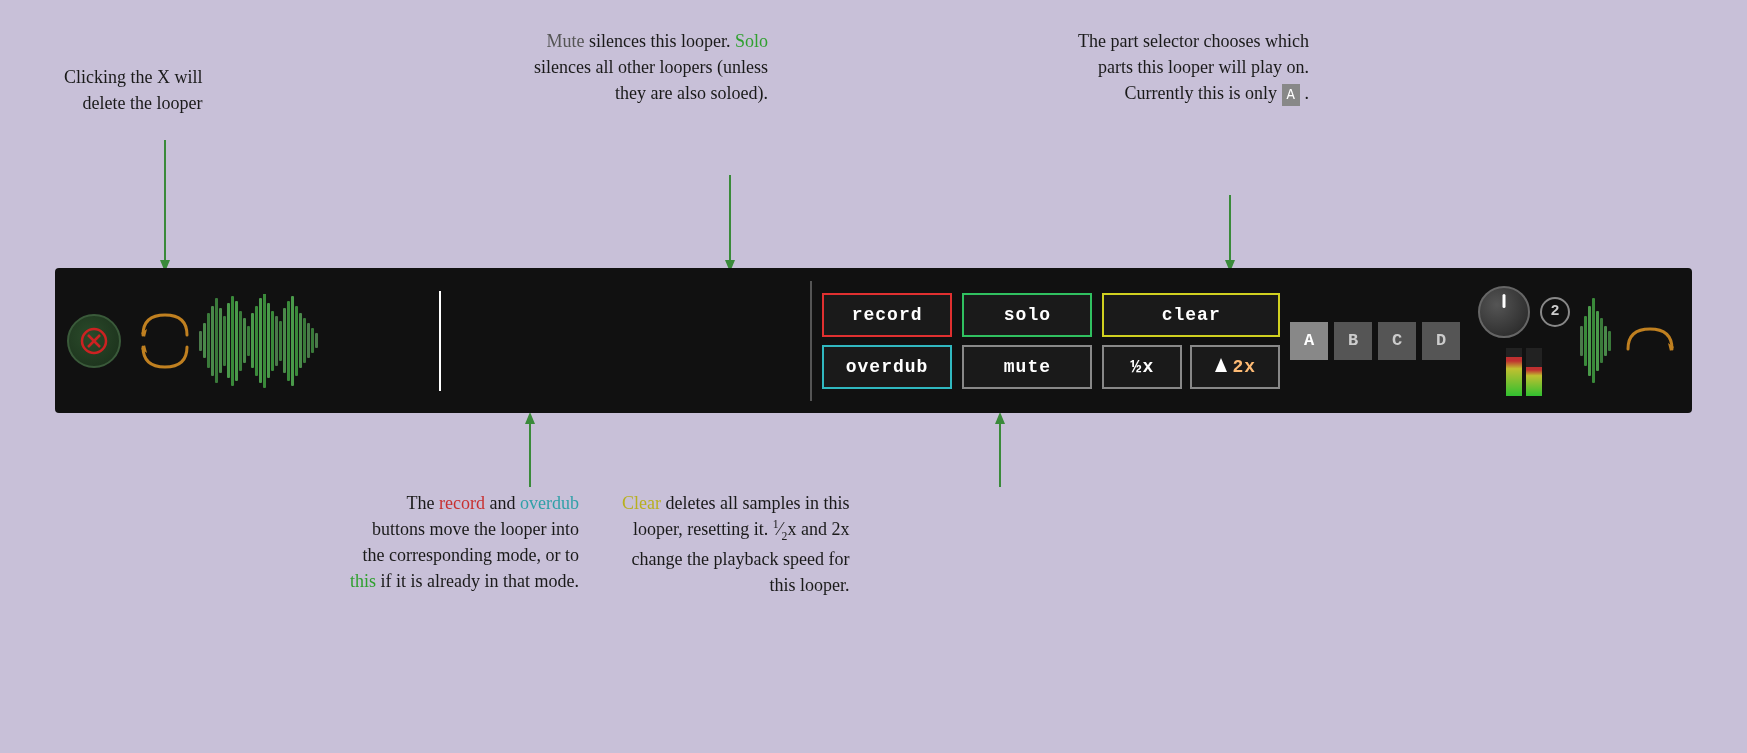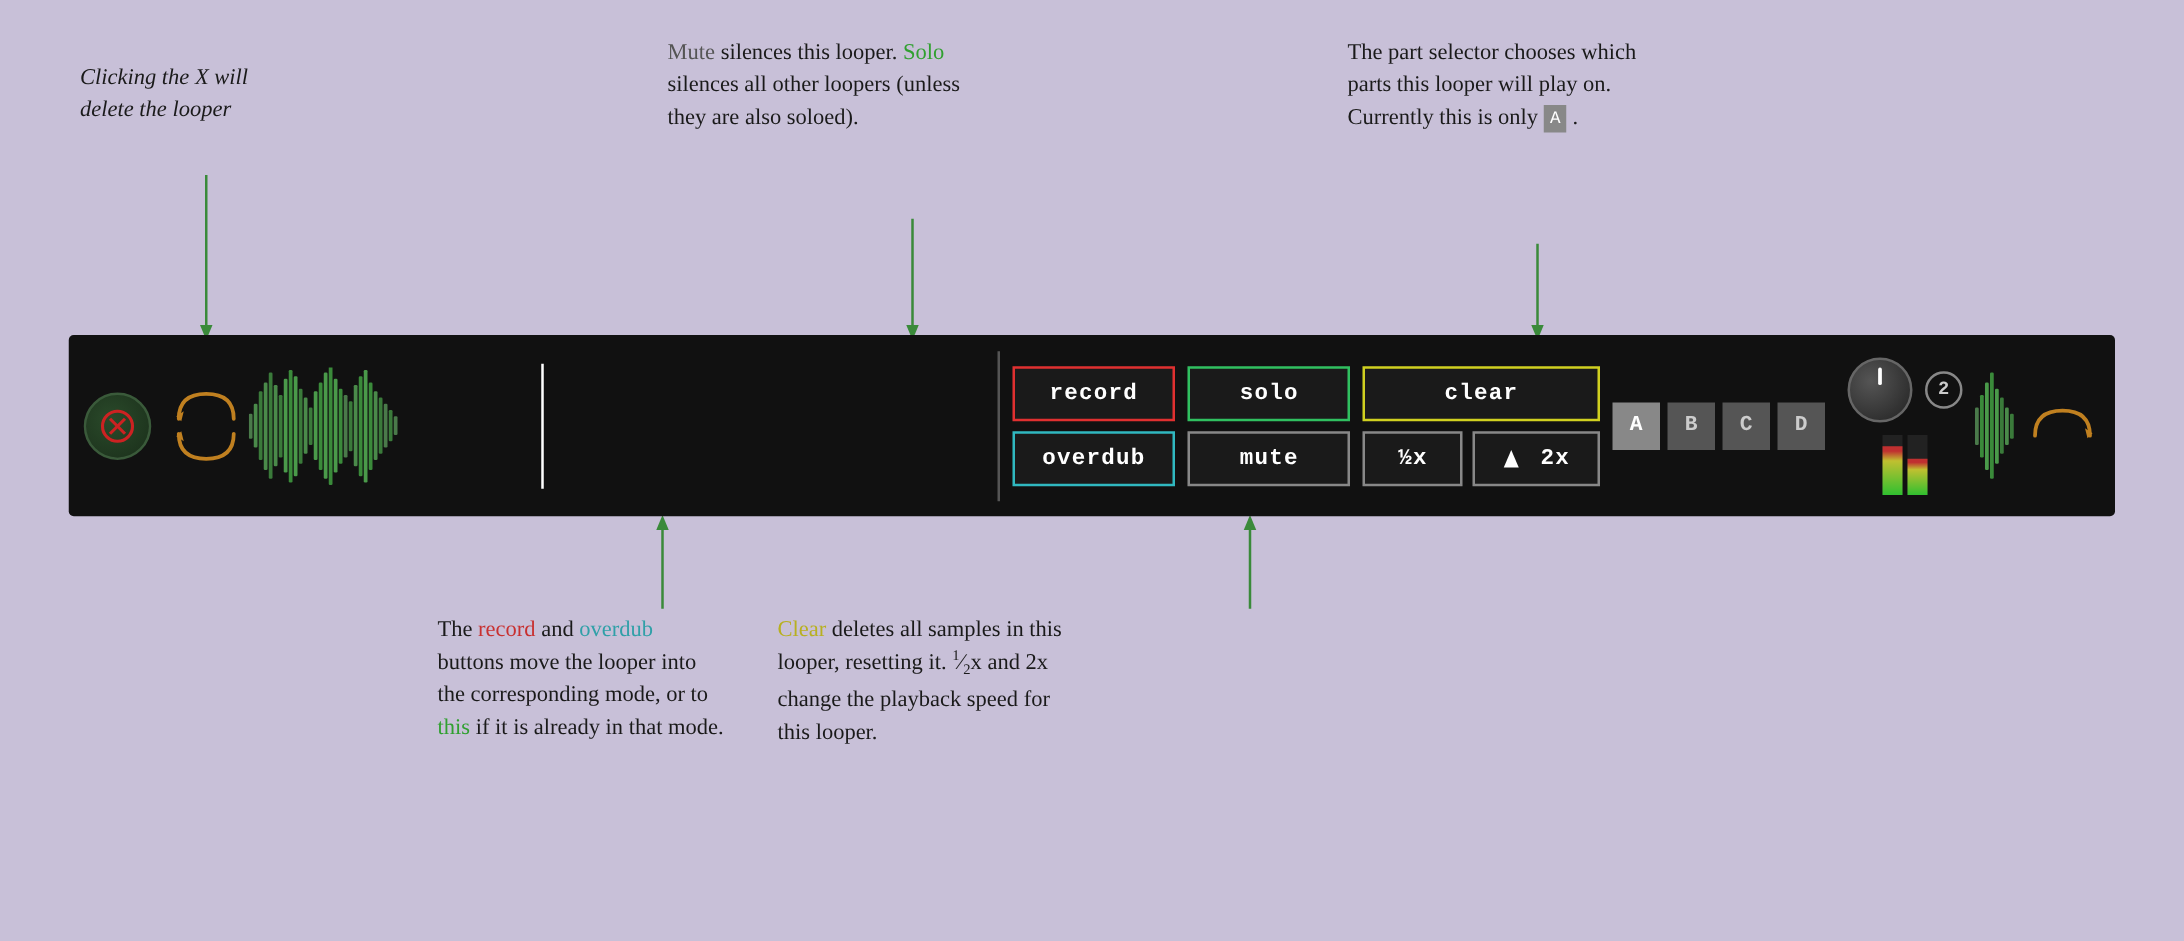--- a/index.html
+++ b/index.html
@@ -11,20 +11,21 @@
       position: relative;
       overflow: hidden;
     }
 
     
     .annotation {
       position: absolute;
       color: #1a1a1a;
       font-size: 18px;
       line-height: 1.45;
+      text-align: right;
     }
 
     
     .looper-bar {
       position: absolute;
       top: 268px;
       left: 55px;
       right: 55px;
       height: 145px;
       background-color: #111;
@@ -92,21 +93,21 @@
       min-width: 130px;
       text-align: center;
     }
 
     .btn-record { border-color: #e03030; color: white; }
     .btn-overdub { border-color: #30b8c0; color: white; }
     .btn-solo { border-color: #30c060; color: white; }
     .btn-mute { border-color: #888; color: white; }
     .btn-clear { border-color: #d0d020; color: white; }
     .btn-half { border-color: #888; color: white; min-width: 80px; }
-    .btn-2x { border-color: #888; color: #ffffff; min-width: 80px; display: flex; align-items: center; justify-content: center; gap: 16px; }
+    .btn-2x { border-color: #888; color: #fdba74; min-width: 80px; display: flex; align-items: flex-start; justify-content: center; gap: 4px; }
 
     
     .part-selector {
       display: flex;
       gap: 6px;
       align-items: center;
       flex-shrink: 0;
     }
     .part-btn {
       width: 38px;
@@ -241,21 +242,21 @@
   <line x1="1230" y1="195" x2="1230" y2="268" stroke="#3a8a3a" stroke-width="2"></line>
   <polygon points="1230,272 1225,260 1235,260" fill="#3a8a3a"></polygon>
 
   <line x1="530" y1="487" x2="530" y2="416" stroke="#3a8a3a" stroke-width="2"></line>
   <polygon points="530,412 525,424 535,424" fill="#3a8a3a"></polygon>
 
   <line x1="1000" y1="487" x2="1000" y2="416" stroke="#3a8a3a" stroke-width="2"></line>
   <polygon points="1000,412 995,424 1005,424" fill="#3a8a3a"></polygon>
 </svg>
 
-<div class="annotation" style="left: 64px; top: 48px; max-width: 280px; font-style: italic;">
+<div class="annotation" style="left: 64px; top: 64px; max-width: 280px;">
   <span>Clicking the X will<br>delete the looper</span>
 </div>
 
 <div class="annotation" style="left: 534px; top: 28px; max-width: 340px;">
   <span class="text-gray">Mute</span><span> silences this looper. </span><span class="text-green">Solo</span><br>
   <span>silences all other loopers (unless<br>they are also soloed).</span>
 </div>
 
 <div class="annotation" style="left: 1078px; top: 28px; max-width: 320px;">
   <span>The part selector chooses which<br>parts this looper will play on.<br>Currently this is only <span class="badge-a">A</span> .</span>

